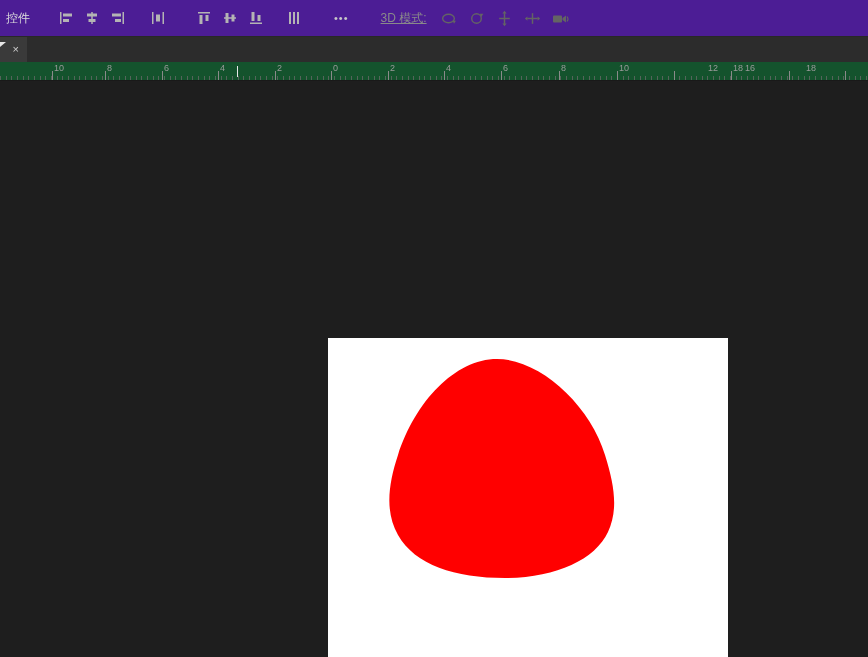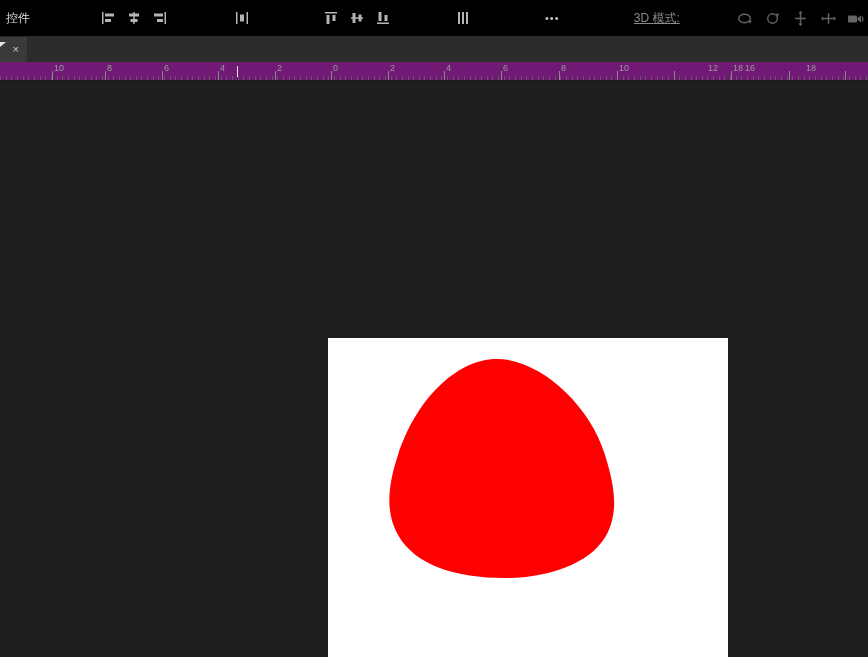--- a/index.html
+++ b/index.html
@@ -6,22 +6,22 @@
   body{
     width:868px;height:657px;overflow:hidden;
     font-family:"Liberation Sans", sans-serif;
     background:#1e1e1e;position:relative;
     -webkit-font-smoothing:antialiased;
   }
 
   
   .options-bar{
     position:absolute;left:0;top:0;width:868px;height:36px;
-    background:#000000;border-bottom:1px solid #282828;
-    display:flex;align-items:center;justify-content:space-between;
+    background:#4c1d95;border-bottom:1px solid #282828;
+    display:flex;align-items:center;
   }
   .ob-label{color:#dcdcdc;font-size:12px;margin-left:6px;white-space:nowrap;}
   .icon-btn{
     width:24px;height:24px;border:none;background:transparent;padding:0;
     display:flex;align-items:center;justify-content:center;cursor:pointer;
   }
   .icon-btn svg{display:block;}
   .grp{display:flex;align-items:center;gap:2px;}
   .g1{margin-left:24px;}
   .g-single1{margin-left:16px;}
@@ -51,21 +51,21 @@
     position:absolute;left:0;top:5px;width:0;height:0;
     border-top:5px solid #e6e6e6;border-right:6px solid transparent;
   }
   .tab-close{
     color:#cfcfcf;font-size:11px;line-height:1;padding:0 8px 0 0;cursor:pointer;
   }
 
   
   .ruler{
     position:absolute;left:0;top:62px;width:868px;height:18px;
-    background:#701a75;border-bottom:1px solid #191919;
+    background:#14532d;border-bottom:1px solid #191919;
   }
   .ruler::before{
     content:"";position:absolute;left:0;right:0;bottom:0;height:4px;
     background-image:repeating-linear-gradient(to right,#6a6a6a 0 1px,transparent 1px 5.66px);
     opacity:.75;
   }
   .ruler-label{
     position:absolute;top:2px;font-size:9px;color:#9a9a9a;line-height:1;
   }
   .major-tick{

